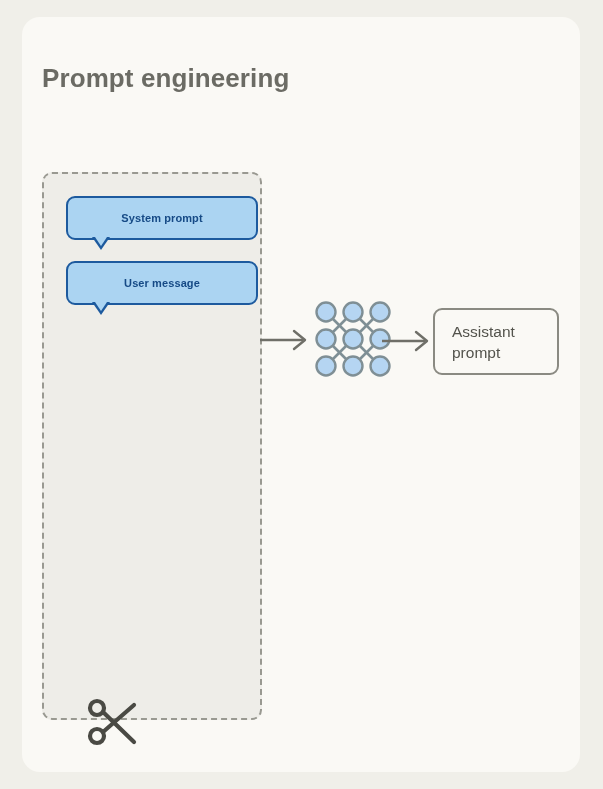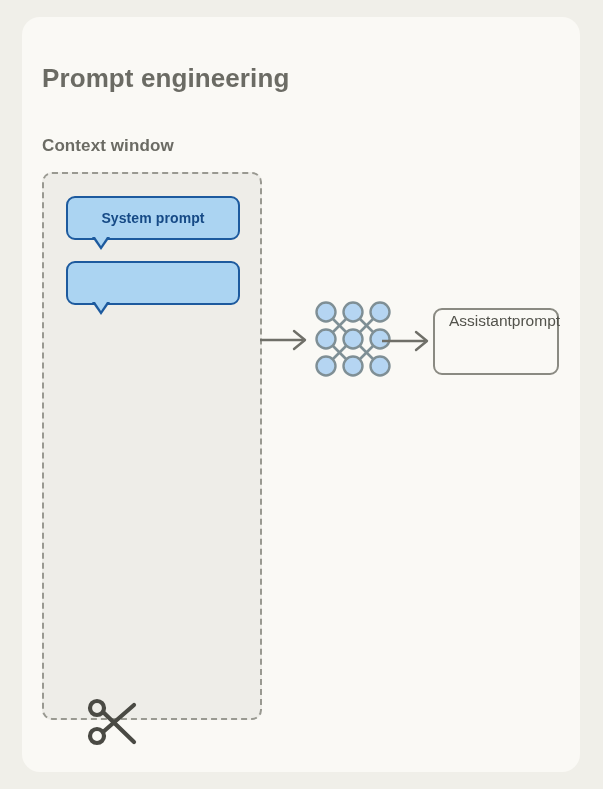--- a/index.html
+++ b/index.html
@@ -55,32 +55,32 @@
     width: 220px;
     height: 548px;
     background: #eeede8;
     border: 2px dashed #999991;
     border-radius: 10px;
     box-sizing: border-box;
   }
   .bubble {
     position: absolute;
     left: 66px;
-    width: 174px;
+    width: 192px;
     height: 44px;
     background: #addcf7;
     background: #abd4f2;
     border: 2px solid #1d5a9e;
     border-radius: 9px;
     box-sizing: border-box;
     display: flex;
     align-items: center;
     justify-content: center;
     color: #164a86;
-    font-size: 14px;
+    font-size: 11px;
     font-weight: bold;
     letter-spacing: 0.1px;
   }
   .bubble.system { top: 196px; }
   .bubble.user   { top: 261px; }
   .bubble .tail {
     position: absolute;
     left: 24px;
     top: 100%;
     margin-top: -1px;
@@ -108,51 +108,51 @@
     position: absolute;
     left: 433px;
     top: 308px;
     width: 126px;
     height: 67px;
     background: #faf9f5;
     border: 2px solid #8a8a82;
     border-radius: 9px;
     box-sizing: border-box;
     display: flex;
-    flex-direction: row;
+    flex-direction: column;
     align-items: flex-start;
     justify-content: center;
     padding-left: 17px;
     color: #53534c;
     font-size: 15.5px;
     line-height: 21px;
     font-weight: normal;
   }
 </style>
 </head>
 <body>
 
 <div id="canvas">
 
   <div class="card"></div>
 
   <div class="title">
     <div>Prompt engineering</div>
   </div>
 
-  <div class="section-label">Context window</div>
 
   <div class="context-box"></div>
 
   <div class="bubble system">
     <span>System prompt</span>
     <span class="tail"></span>
   </div>
 
   <div class="bubble user">
+    <span>User message</span>
     <span class="tail"></span>
   </div>
 
   <svg class="arrow-svg" style="left:258px; top:325px;" width="56" height="30" viewBox="0 0 56 30">
     <line x1="2" y1="15" x2="45" y2="15" stroke="#6f6f68" stroke-width="2.4"></line>
     <polyline points="36,6 47,15 36,24" fill="none" stroke="#6f6f68" stroke-width="2.4" stroke-linecap="round" stroke-linejoin="round"></polyline>
   </svg>
 
   <svg class="net-svg" style="left:312px; top:298px;" width="82" height="82" viewBox="0 0 82 82">
     <g stroke="#7f8f95" stroke-width="2.6" stroke-linecap="round">

